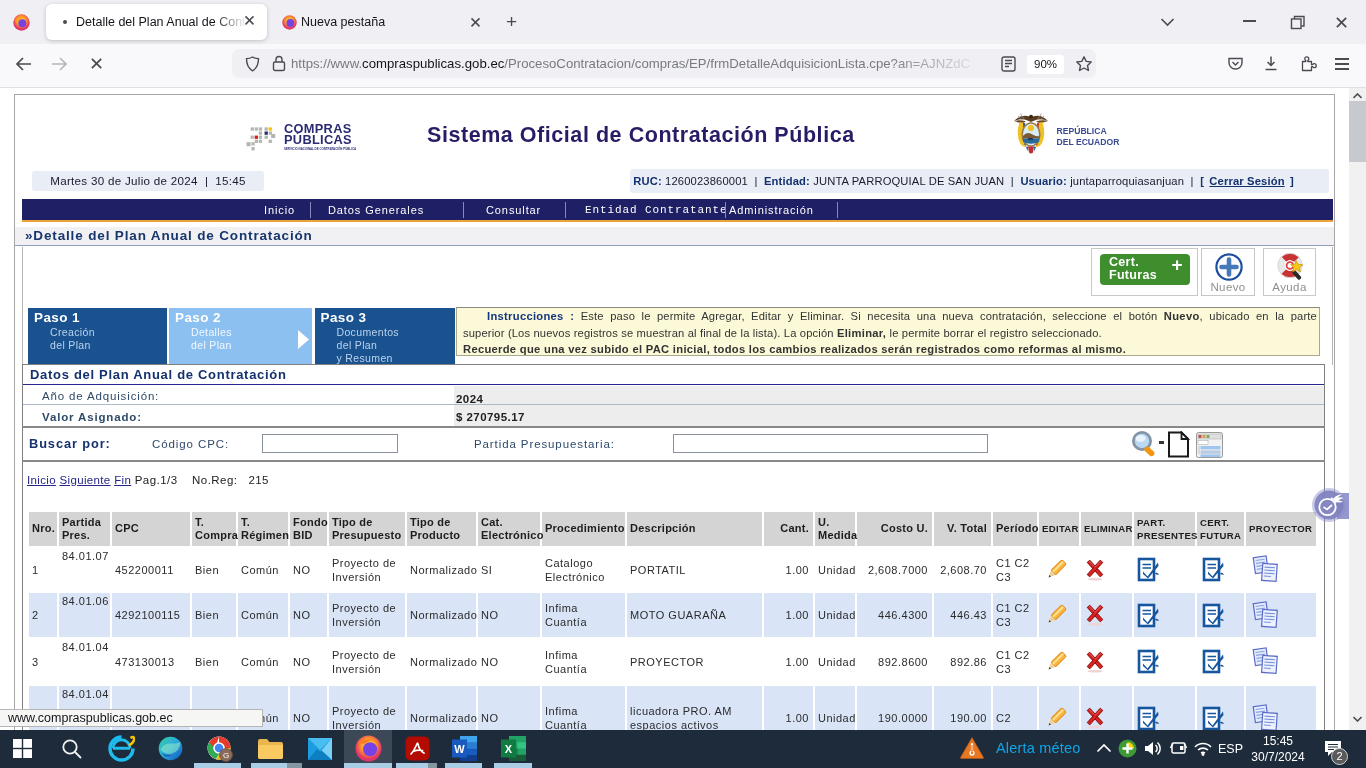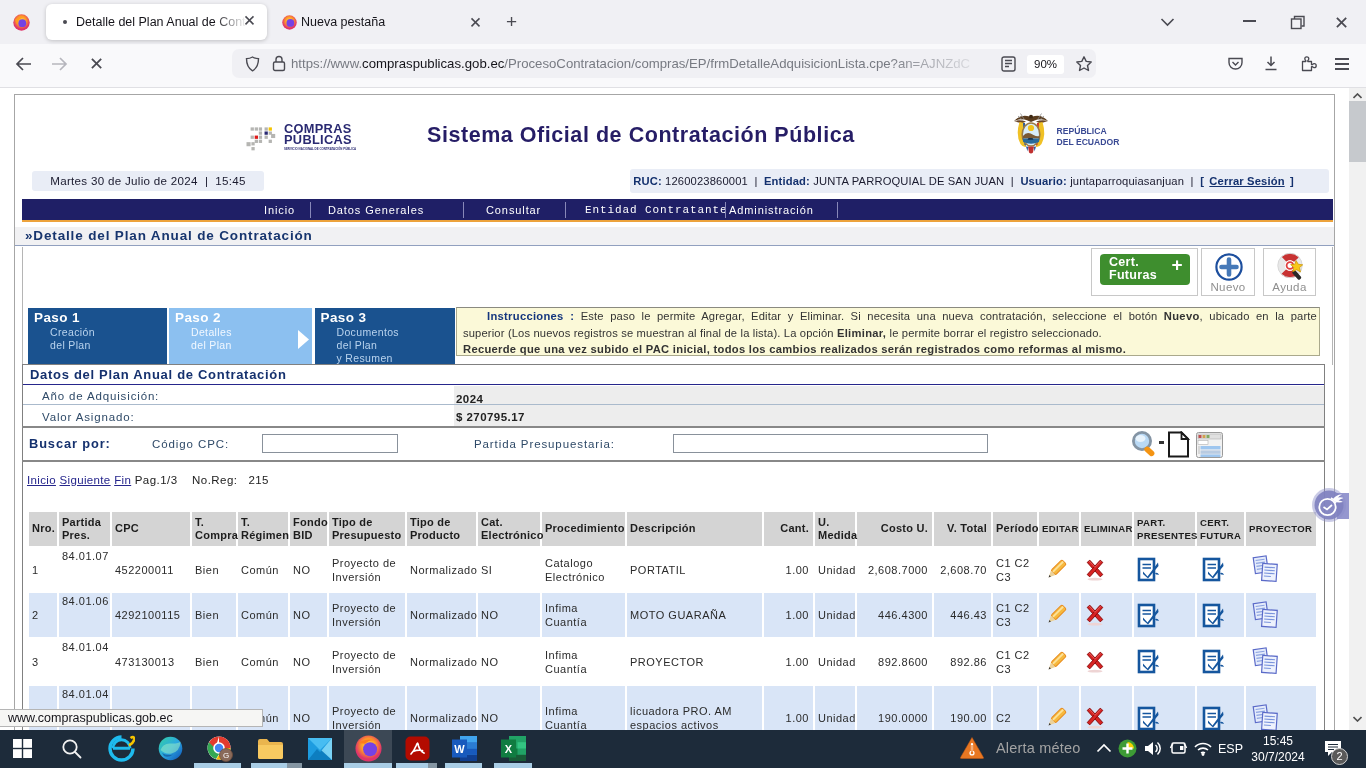--- a/index.html
+++ b/index.html
@@ -84,21 +84,21 @@
 
 
 #scrollb { position:absolute; left:1349px; top:88px; width:17px; height:642px; background:#f1f1f1; }
 #sthumb { position:absolute; left:0; top:13px; width:17px; height:61px; background:#c6c9cd; }
 
 
 #taskbar { position:absolute; left:0; top:730px; width:1366px; height:38px; background:#1d2b3a; }
 #ffhl { position:absolute; left:344px; top:0; width:48px; height:38px; background:rgba(255,255,255,0.14); }
 .ubar { position:absolute; top:33px; height:5px; background:#a9cde5; }
 .ubar.g { background:#8596a3; }
-#alerta { position:absolute; left:996px; top:10px; font-size:14.5px; color:#a3a3a3; letter-spacing:0.2px; }
+#alerta { position:absolute; left:996px; top:10px; font-size:14.5px; color:#0ea5e9; letter-spacing:0.2px; }
 #esp { position:absolute; left:1218px; top:12px; font-size:12.5px; color:#fff; }
 #clock { position:absolute; left:1248px; top:3px; width:60px; text-align:center; font-size:12px; color:#fff; line-height:16px; }
 </style>
 </head>
 <body>
 <div id="stage">
 
 <div id="tabbar"></div>
 <div id="navtb"></div>
 
@@ -303,21 +303,21 @@
 <div id="instr"><span class="l1"><span class="t">Instrucciones :</span> Este paso le permite Agregar, Editar y Eliminar. Si necesita una nueva contratación, seleccione el botón <b>Nuevo</b>, ubicado en la parte</span><br>superior (Los nuevos registros se muestran al final de la lista). La opción <b>Eliminar,</b> le permite borrar el registro seleccionado.<br><b>Recuerde que una vez subido el PAC inicial, todos los cambios realizados serán registrados como reformas al mismo.</b></div>
 
 <div id="bigbox"></div>
 <div class="dval-bg" style="top:386px;height:18px;"></div>
 <div class="dval-bg" style="top:405px;height:20.5px;"></div>
 <div id="datostitle">Datos del Plan Anual de Contratación</div>
 <div id="datosline"></div>
 <div class="drow-label" style="top:390px;">Año de Adquisición:</div>
 <div class="dval" style="top:393px;">2024</div>
 <div id="sep1"></div>
-<div class="drow-label" style="top:410.5px;">Valor Asignado:</div>
+<div class="drow-label" style="top:410.5px;font-weight:bold;">Valor Asignado:</div>
 <div class="dval" style="top:410.5px;">$ 270795.17</div>
 <div id="sep2"></div>
 <div id="buscar">Buscar por:</div>
 <div class="slabel" style="left:152px;">Código CPC:</div>
 <div class="sinput" style="left:262px;width:136px;"></div>
 <div class="slabel" style="left:474px;">Partida Presupuestaria:</div>
 <div class="sinput" style="left:673px;width:315px;"></div>
 
 <svg class="a" style="left:1130px;top:430px" width="30" height="29" viewBox="0 0 30 29">
  <circle cx="12" cy="11" r="8.6" fill="#b9d9f5" stroke="#8494a4" stroke-width="2.8"></circle>

